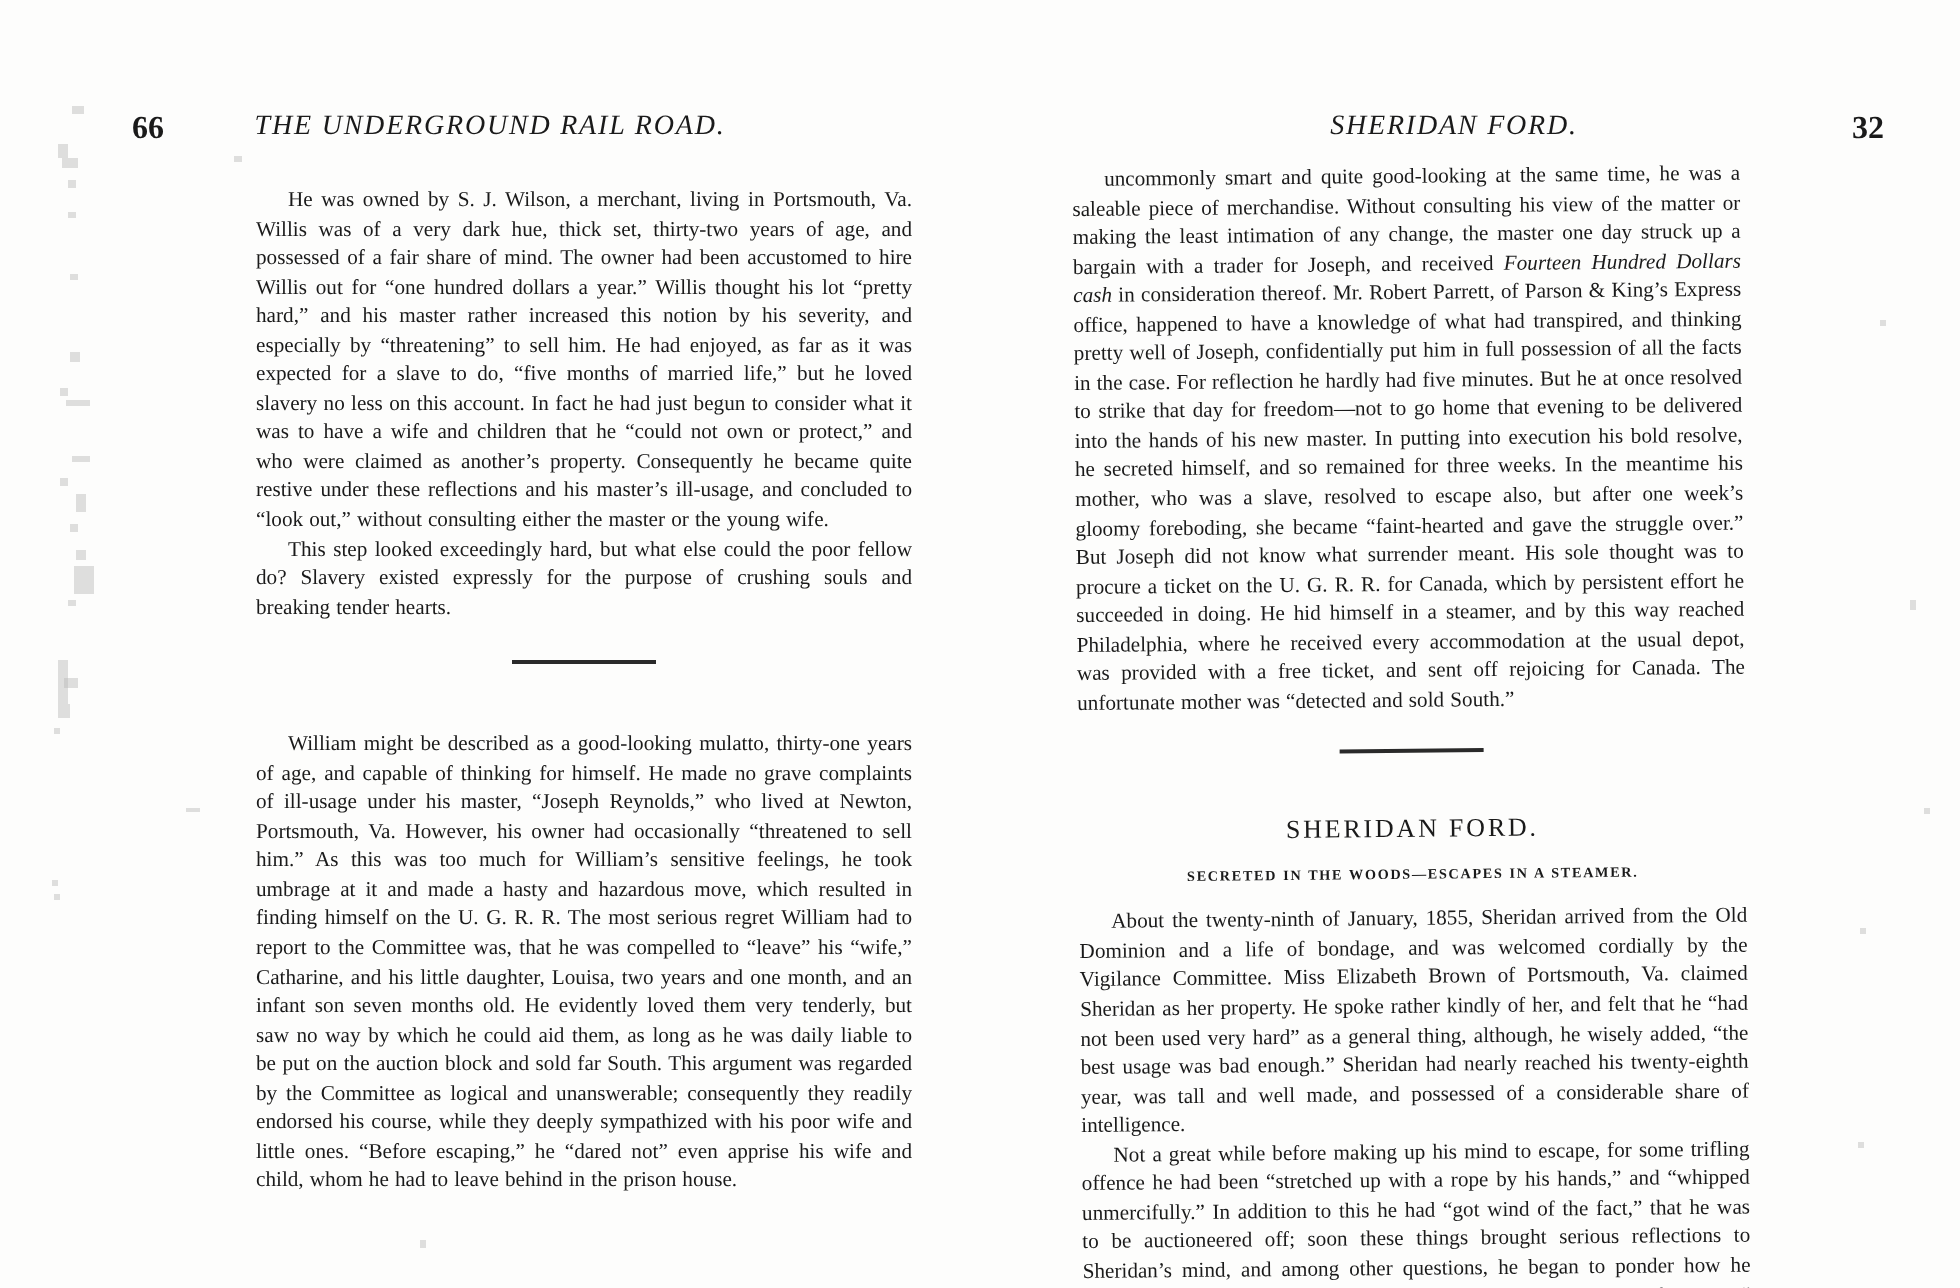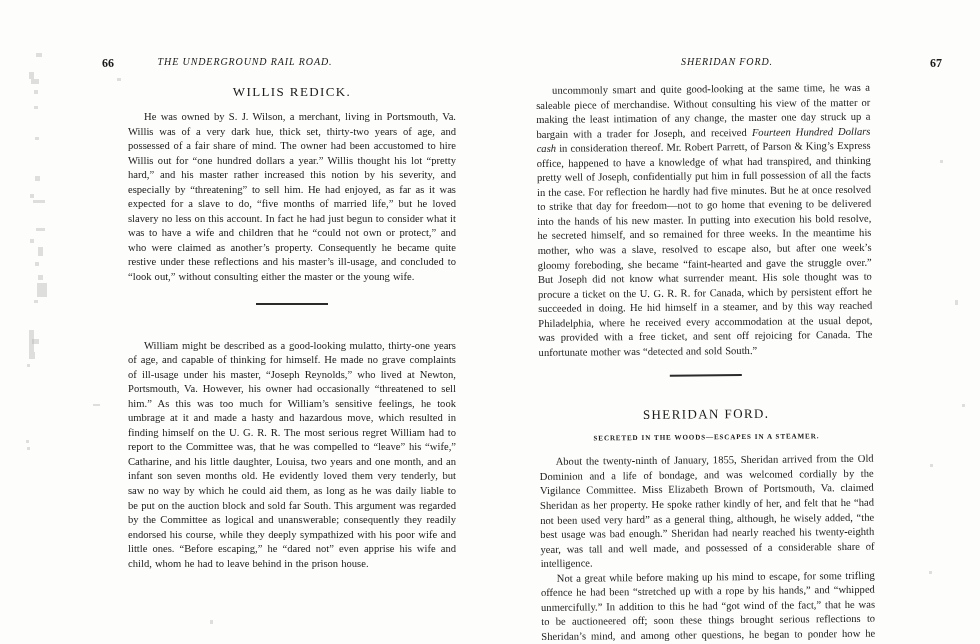--- a/index.html
+++ b/index.html
@@ -35,42 +35,41 @@
     height: 644px;
   }
   .page-left  { left: 0;   width: 490px; }
   .page-right { left: 500px; width: 490px; }
 
   
   .runhead {
     position: absolute;
     top: 56px;
     height: 16px;
-    font-size: 10px;
+    font-size: 14px;
     font-style: italic;
     letter-spacing: .9px;
     white-space: nowrap;
   }
   .page-left .runhead {
     left: 0; right: 0;
     text-align: center;
   }
   .page-right .runhead {
     left: 0; right: 0;
     text-align: center;
     transform: translateX(-18px);
   }
   .folio {
     position: absolute;
     top: 56px;
-    font-size: 12px;
+    font-size: 16px;
     font-weight: bold;
     font-style: normal;
     letter-spacing: 0;
-    margin-left: 36px;
   }
   .folio-left  { left: 66px; }
   .folio-right { right: 48px; }
 
   .column {
     position: absolute;
     top: 84px;
   }
   .col-left  { left: 128px; width: 328px; }
   .col-right { left: 36px;  width: 334px; transform: rotate(-0.55deg); transform-origin: left top; }
@@ -157,40 +156,40 @@
   <div class="speckle" style="left:930px; top:464px; width:3px; height:3px;"></div>
   <div class="speckle" style="left:929px; top:571px; width:3px; height:3px;"></div>
 
   <div class="page page-left">
 
     <div class="runhead">THE UNDERGROUND RAIL ROAD.</div>
     <div class="folio folio-left">66</div>
 
     <div class="column col-left">
 
-      <h2 class="section-title">WILLIS REDICK.</h2>
       <div class="sp-10"></div>
       <p>He was owned by S. J. Wilson, a merchant, living in Portsmouth, Va. Willis was of a very dark hue, thick set, thirty-two years of age, and possessed of a fair share of mind.   The owner had been accustomed to hire Willis out for “one hundred dollars a year.”   Willis thought his lot “pretty hard,” and his master rather increased this notion by his severity, and especially by “threatening” to sell him.   He had enjoyed, as far as it was expected for a slave to do, “five months of married life,” but he loved slavery no less on this account.   In fact he had just begun to consider what it was to have a wife and children that he “could not own or protect,” and who were claimed as another’s property.   Consequently he became quite restive under these reflections and his master’s ill-usage, and concluded to “look out,” without consulting either the master or the young wife.</p>
+      <p class="cont">This step looked exceedingly hard, but what else could the poor fellow do?  Slavery existed expressly for the purpose of crushing souls and breaking tender hearts.</p>
 
       <div class="sp-18"></div>
       <hr class="rule">
       <div class="sp-24"></div>
 
       <div class="sp-10"></div>
       <p>William might be described as a good-looking mulatto, thirty-one years of age, and capable of thinking for himself.   He made no grave complaints of ill-usage under his master, “Joseph Reynolds,” who lived at Newton, Portsmouth, Va.   However, his owner had occasionally “threatened to sell him.”   As this was too much for William’s sensitive feelings, he took umbrage at it and made a hasty and hazardous move, which resulted in finding himself on the U. G. R. R.   The most serious regret William had to report to the Committee was, that he was compelled to “leave” his “wife,” Catharine, and his little daughter, Louisa, two years and one month, and an infant son seven months old.   He evidently loved them very tenderly, but saw no way by which he could aid them, as long as he was daily liable to be put on the auction block and sold far South.   This argument was regarded by the Committee as logical and unanswerable; consequently they readily endorsed his course, while they deeply sympathized with his poor wife and little ones.   “Before escaping,” he “dared not” even apprise his wife and child, whom he had to leave behind in the prison house.</p>
 
       <div class="sp-18"></div>
 
     </div>
   </div>
 
   <div class="page page-right">
 
     <div class="runhead">SHERIDAN FORD.</div>
-    <div class="folio folio-right">67</div>
+    <div class="folio folio-right">32</div>
 
     <div class="column col-right">
 
       <p>uncommonly smart and quite good-looking at the same time, he was a saleable piece of merchandise.   Without consulting his view of the matter or making the least intimation of any change, the master one day struck up a bargain with a trader for Joseph, and received <i>Fourteen Hundred Dollars cash</i> in consideration thereof.   Mr. Robert Parrett, of Parson &amp; King’s Express office, happened to have a knowledge of what had transpired, and thinking pretty well of Joseph, confidentially put him in full possession of all the facts in the case.   For reflection he hardly had five minutes.   But he at once resolved to strike that day for freedom—not to go home that evening to be delivered into the hands of his new master.   In putting into execution his bold resolve, he secreted himself, and so remained for three weeks.   In the meantime his mother, who was a slave, resolved to escape also, but after one week’s gloomy foreboding, she became “faint-hearted and gave the struggle over.”   But Joseph did not know what surrender meant.   His sole thought was to procure a ticket on the U. G. R. R. for Canada, which by persistent effort he succeeded in doing.   He hid himself in a steamer, and by this way reached Philadelphia, where he received every accommodation at the usual depot, was provided with a free ticket, and sent off rejoicing for Canada. The unfortunate mother was “detected and sold South.”</p>
 
       <div class="sp-16"></div>
       <hr class="rule">
       <div class="sp-30"></div>
 
       <h2 class="section-title">SHERIDAN FORD.</h2>

